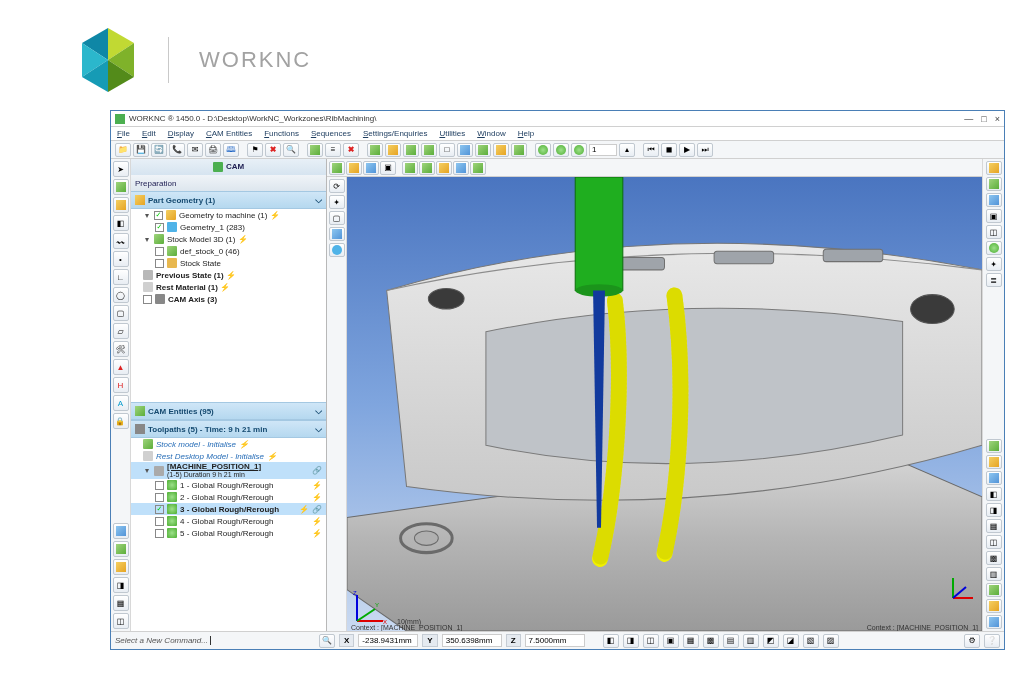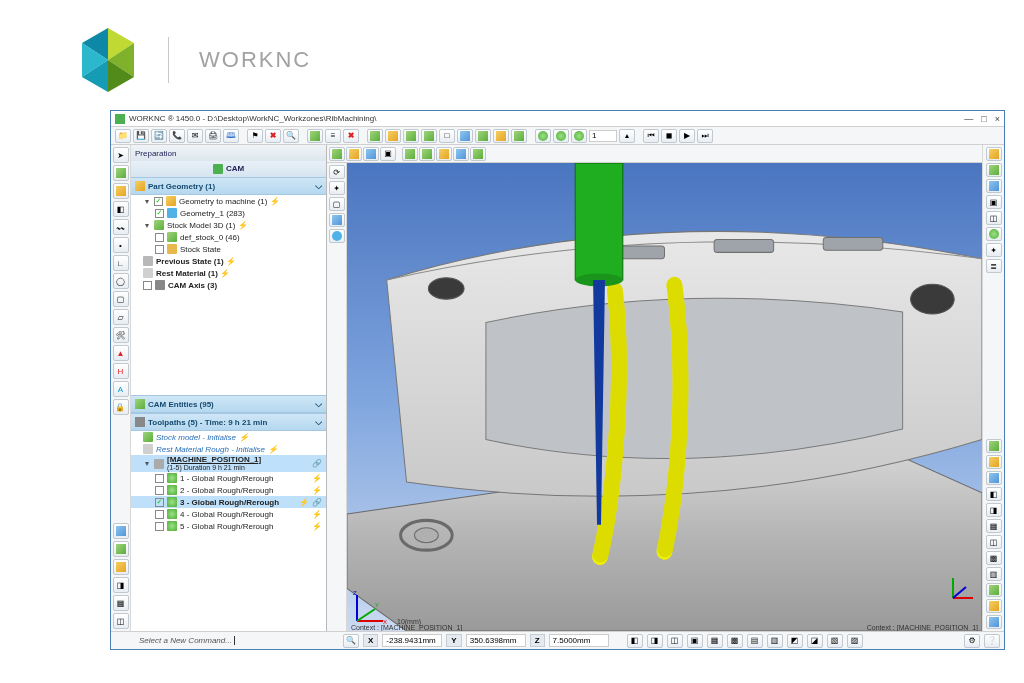--- a/index.html
+++ b/index.html
@@ -56,21 +56,21 @@
 .center { flex: 1; display: flex; flex-direction: column; background: #fff; position: relative; }
 .center-toolbar { height: 18px; background: #f4f6f8; border-bottom: 1px solid #d0d0d0; display: flex; align-items: center; gap: 1px; padding: 0 2px; }
 .viewport-wrap { flex: 1; display: flex; }
 .view-leftstrip { width: 20px; background: #f4f6f8; border-right: 1px solid #d8d8d8; display: flex; flex-direction: column; align-items: center; padding: 2px 0; gap: 2px; }
 
 .viewport { flex: 1; position: relative; background: linear-gradient(#4a75c0 0%, #7fa5de 50%, #cadaf1 100%); overflow: hidden; }
 
 .right-strip { width: 22px; background: #f4f6f8; border-left: 1px solid #d8d8d8; display: flex; flex-direction: column; align-items: center; padding: 2px 0; gap: 2px; }
 
 .status-bar { height: 18px; background: #f4f6f8; border-top: 1px solid #d0d0d0; display: flex; align-items: center; font-size: 8px; padding: 0 4px; gap: 4px; }
-.status-bar .cmd { flex: 0 0 200px; color: #555; margin-left: 24px; }
+.status-bar .cmd { flex: 0 0 200px; color: #555; }
 .status-bar .coord-label { font-weight: bold; background: #e5eaf0; border: 1px solid #c5ccd4; padding: 1px 4px; }
 .status-bar .coord-val { width: 60px; border: 1px solid #ccc; padding: 1px 3px; background: #fff; }
 
 .scale-bar { position: absolute; bottom: 6px; left: 50px; font-size: 7px; color: #333; }
 .context-label { position: absolute; bottom: 0px; font-size: 7px; color: #333; }
 .triad { position: absolute; left: 6px; bottom: 6px; width: 36px; height: 36px; }
 
 
 .cube { background: linear-gradient(135deg, #9fd47c, #5cae3b); }
 .cube-b { background: linear-gradient(135deg, #f4cf62, #e6a423); }
@@ -103,20 +103,32 @@
   <div class="title-bar">
     <span class="app-icon"></span>
     <span>WORKNC ® 1450.0 - D:\Desktop\WorkNC_Workzones\RibMachining\</span>
     <div class="win-controls">
       <span>—</span>
       <span>□</span>
       <span>×</span>
     </div>
   </div>
 
+  <div class="menu-bar">
+    <span>File</span>
+    <span>Edit</span>
+    <span>Display</span>
+    <span>CAM Entities</span>
+    <span>Functions</span>
+    <span>Sequences</span>
+    <span>Settings/Enquiries</span>
+    <span>Utilities</span>
+    <span>Window</span>
+    <span>Help</span>
+  </div>
 
   <div class="toolbar-row">
     <span class="tool-btn">📁</span>
     <span class="tool-btn">💾</span>
     <span class="tool-btn">🔄</span>
     <span class="tool-btn" style="color:#1b62c4;">📞</span>
     <span class="tool-btn">✉</span>
     <span class="tool-btn">🖨</span>
     <span class="tool-btn" style="color:#1b62c4;">🕮</span>
     <span class="tool-sep"></span>
@@ -205,26 +217,26 @@
         </span>
       <span class="tool-btn">
           <span class="ico cube-b" style="width:10px;height:10px;"></span>
         </span>
       <span class="tool-btn">◨</span>
       <span class="tool-btn">▦</span>
       <span class="tool-btn">◫</span>
     </div>
 
     <div class="tree-panel">
+      <div class="tree-tabs" style="justify-content:center; background:linear-gradient(#e8f0f7,#d6e4f0);">
+        <span class="tab-active"><span class="tab-icon"></span><span>CAM</span></span>
+      </div>
       <div class="tree-tabs">
         <span>Preparation</span>
         <span style="margin-left:auto;"></span>
-      </div>
-      <div class="tree-tabs" style="justify-content:center; background:linear-gradient(#e8f0f7,#d6e4f0);">
-        <span class="tab-active"><span class="tab-icon"></span><span>CAM</span></span>
       </div>
 
       <div class="tree-group-header">
         <span class="ico cube-b" style="width:10px;height:10px;"></span>
         <span>Part Geometry (1)</span>
         <span class="chev" style="margin-left:auto;">⌵</span>
       </div>
 
       <div class="tree-body">
         <div class="tree-item lvl1">
@@ -285,21 +297,21 @@
       </div>
 
       <div class="tree-body">
         <div class="tree-item lvl1" style="font-style:italic;color:#2a6fb8;">
           <span class="ico cube"></span>
           <span>Stock model - Initialise</span>
           <span class="bolt">⚡</span>
         </div>
         <div class="tree-item lvl1" style="font-style:italic;color:#2a6fb8;">
           <span class="ico" style="background:#d0d0d0;"></span>
-          <span>Rest Material Rough - Initialise</span>
+          <span>Rest Desktop Model - Initialise</span>
           <span class="bolt">⚡</span>
         </div>
         <div class="tree-item lvl1 selected">
           <span class="exp">▾</span>
           <span class="ico" style="background:#aaa;"></span>
           <span style="display:inline-flex;flex-direction:column;line-height:1;">
             <b><u><span>[MACHINE_POSITION_1]</span></u></b>
             <span style="font-size:7px;">(1-5) Duration 9 h 21 min</span>
           </span>
           <span style="margin-left:auto;color:#2a8;">🔗</span>

